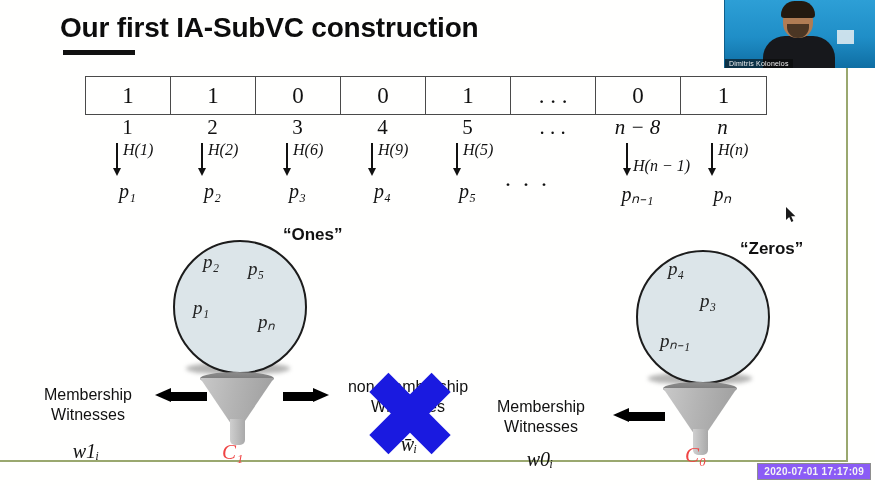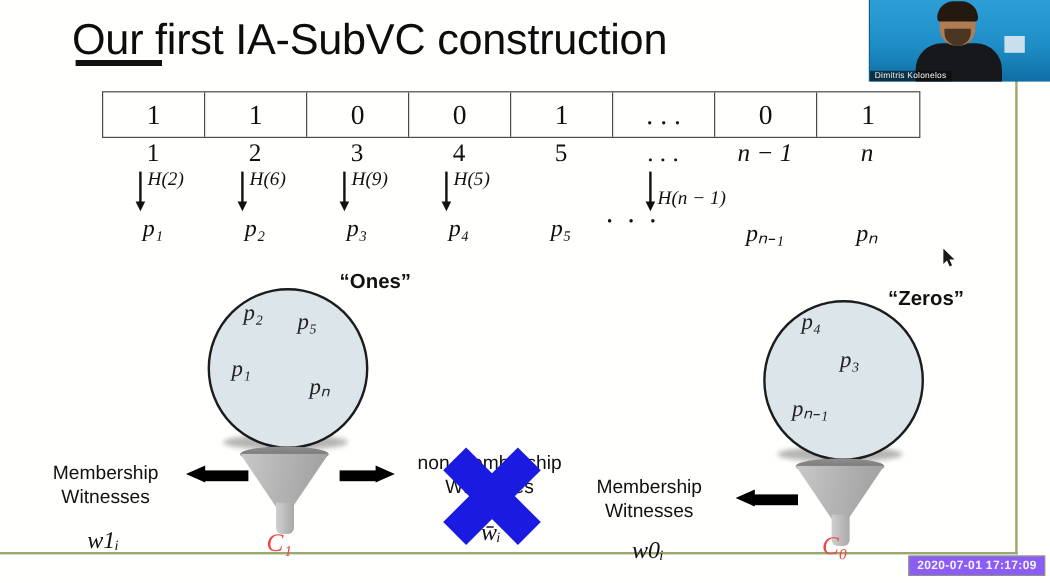--- a/index.html
+++ b/index.html
@@ -12,21 +12,21 @@
   }
   .slide{position:absolute;inset:0;background:#fffffe;}
 
   
   .frame-v{position:absolute;left:846px;top:0;width:2px;height:462px;background:#9aa86f;}
   .frame-h{position:absolute;left:0;top:460px;width:848px;height:2px;background:#9aa86f;}
 
   
   .title{
     position:absolute;left:60px;top:12px;
-    font-size:36px;font-weight:400;color:#0d0d0d;
+    font-size:28px;font-weight:700;color:#0d0d0d;
     letter-spacing:-0.2px;white-space:nowrap;
   }
   .title-rule{position:absolute;left:63px;top:50px;width:72px;height:5px;background:#111;}
 
   
   .bit-table{position:absolute;left:85px;top:76px;display:flex;border:1.5px solid #4a4a4a;}
   .bit-cell{
     width:85px;height:37px;
     border-right:1.5px solid #4a4a4a;
     display:flex;align-items:center;justify-content:center;
@@ -204,45 +204,53 @@
     <div class="bit-cell">1</div>
   </div>
 
   <div class="index-row">
     <div class="index-cell roman">1</div>
     <div class="index-cell roman">2</div>
     <div class="index-cell roman">3</div>
     <div class="index-cell roman">4</div>
     <div class="index-cell roman">5</div>
     <div class="index-cell roman">. . .</div>
-    <div class="index-cell">n − 1</div>
+    <div class="index-cell">n − 8</div>
     <div class="index-cell">n</div>
   </div>
 
   <div class="hash-row">
+    <div class="hash-cell">
+      <div class="hash-arrow"></div>
+      <div class="hash-label">H(1)</div>
+    </div>
     <div class="hash-cell">
       <div class="hash-arrow"></div>
       <div class="hash-label">H(2)</div>
     </div>
     <div class="hash-cell">
       <div class="hash-arrow"></div>
       <div class="hash-label">H(6)</div>
     </div>
     <div class="hash-cell">
       <div class="hash-arrow"></div>
       <div class="hash-label">H(9)</div>
     </div>
     <div class="hash-cell">
       <div class="hash-arrow"></div>
       <div class="hash-label">H(5)</div>
     </div>
     <div class="hash-cell"></div>
     <div class="hash-cell wide">
       <div class="hash-arrow"></div>
       <div class="hash-label">H(n − 1)</div>
+    </div>
+    <div class="hash-cell">
+      <div class="hash-arrow"></div>
+      <div class="hash-label">H(n)</div>
     </div>
   </div>
 
   <div class="mid-dots" style="left:505px;top:165px;">. . .</div>
 
   <div class="p-row">
     <div class="p-cell">p₁</div>
     <div class="p-cell">p₂</div>
     <div class="p-cell">p₃</div>
     <div class="p-cell">p₄</div>

